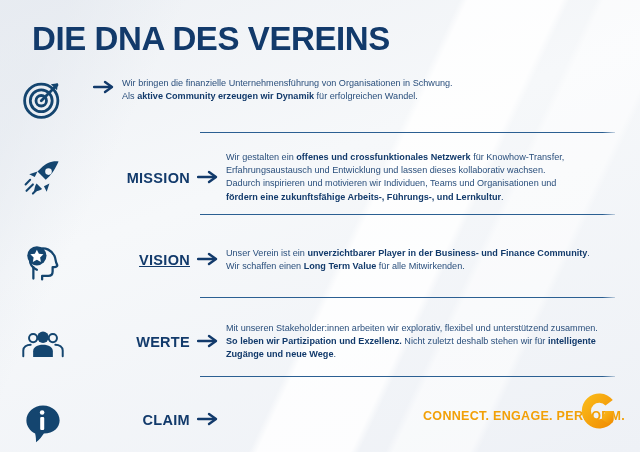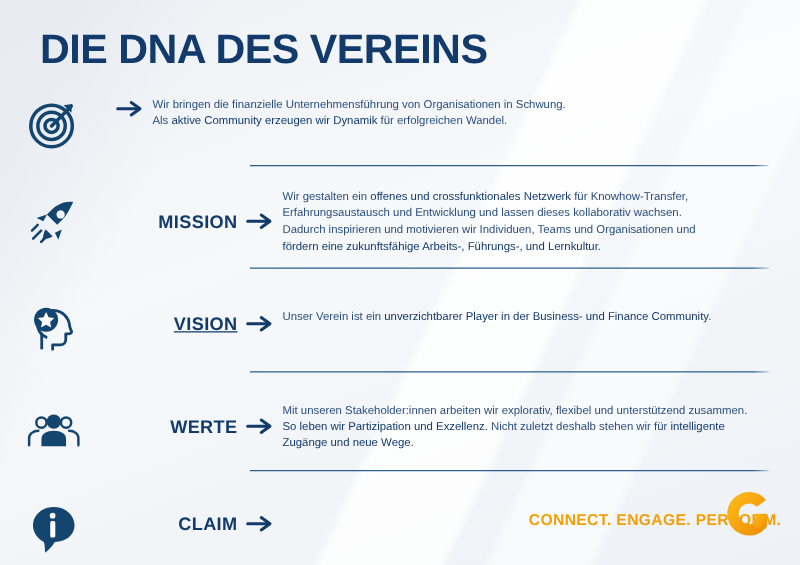--- a/index.html
+++ b/index.html
@@ -34,21 +34,21 @@
   }
   .arrow-cell{
     width:36px;flex:0 0 36px;display:flex;justify-content:center;
     padding-top:4px;color:#123a6b;
   }
   .text-cell{
     flex:1 1 auto;padding-right:15px;
     font-size:9.1px;line-height:13.2px;color:#2a4f7c;
     padding-top:1px;
   }
-  .text-cell b{font-weight:normal;color:#123a6b;}
+  .text-cell b{font-weight:bold;color:#123a6b;}
   .claim-text{
     color:#f2a007;font-weight:bold;font-size:12.5px;letter-spacing:0.3px;
     padding-top:3px;
   }
   .divider{
     position:absolute;left:200px;width:415px;height:1.4px;
     background:linear-gradient(90deg,#2b5f92,#2b5f92 97%,rgba(43,95,146,0.25));
   }
   .logo{position:absolute;right:18px;bottom:18px;}
   svg{display:block;}
@@ -130,20 +130,21 @@
       </div>
       <div class="label-cell" style="padding-top:16px;text-decoration:underline;">VISION</div>
       <div class="arrow-cell" style="padding-top:16px;">
         <svg width="22" height="14" viewBox="0 0 22 14">
           <path d="M1 7 H17" stroke="#123a6b" stroke-width="2.4" stroke-linecap="round"></path>
           <path d="M12 2 L19 7 L12 12" fill="none" stroke="#123a6b" stroke-width="2.4" stroke-linecap="round" stroke-linejoin="round"></path>
         </svg>
       </div>
       <div class="text-cell" style="padding-top:11px;">
           <div><span>Unser Verein ist ein </span><b>unverzichtbarer Player in der Business- und Finance Community</b><span>.</span></div>
+          <div><span>Wir schaffen einen </span><b>Long Term Value</b><span> für alle Mitwirkenden.</span></div>
         </div>
       <div class="divider" style="top:69px;"></div>
     </div>
 
     <div class="row" style="height:72px;padding-top:8px;">
       <div class="icon-cell" style="padding-top:8px;">
         <span>
           <svg width="46" height="38" viewBox="0 0 56 40">
             <path d="M11 14a5 5 0 1 1 10 0 5 5 0 0 1-10 0z" fill="none" stroke="#14456f" stroke-width="2.4"></path>
             <path d="M4 36v-7c0-4 4-7 9-7" fill="none" stroke="#14456f" stroke-width="2.4" stroke-linecap="round"></path>

